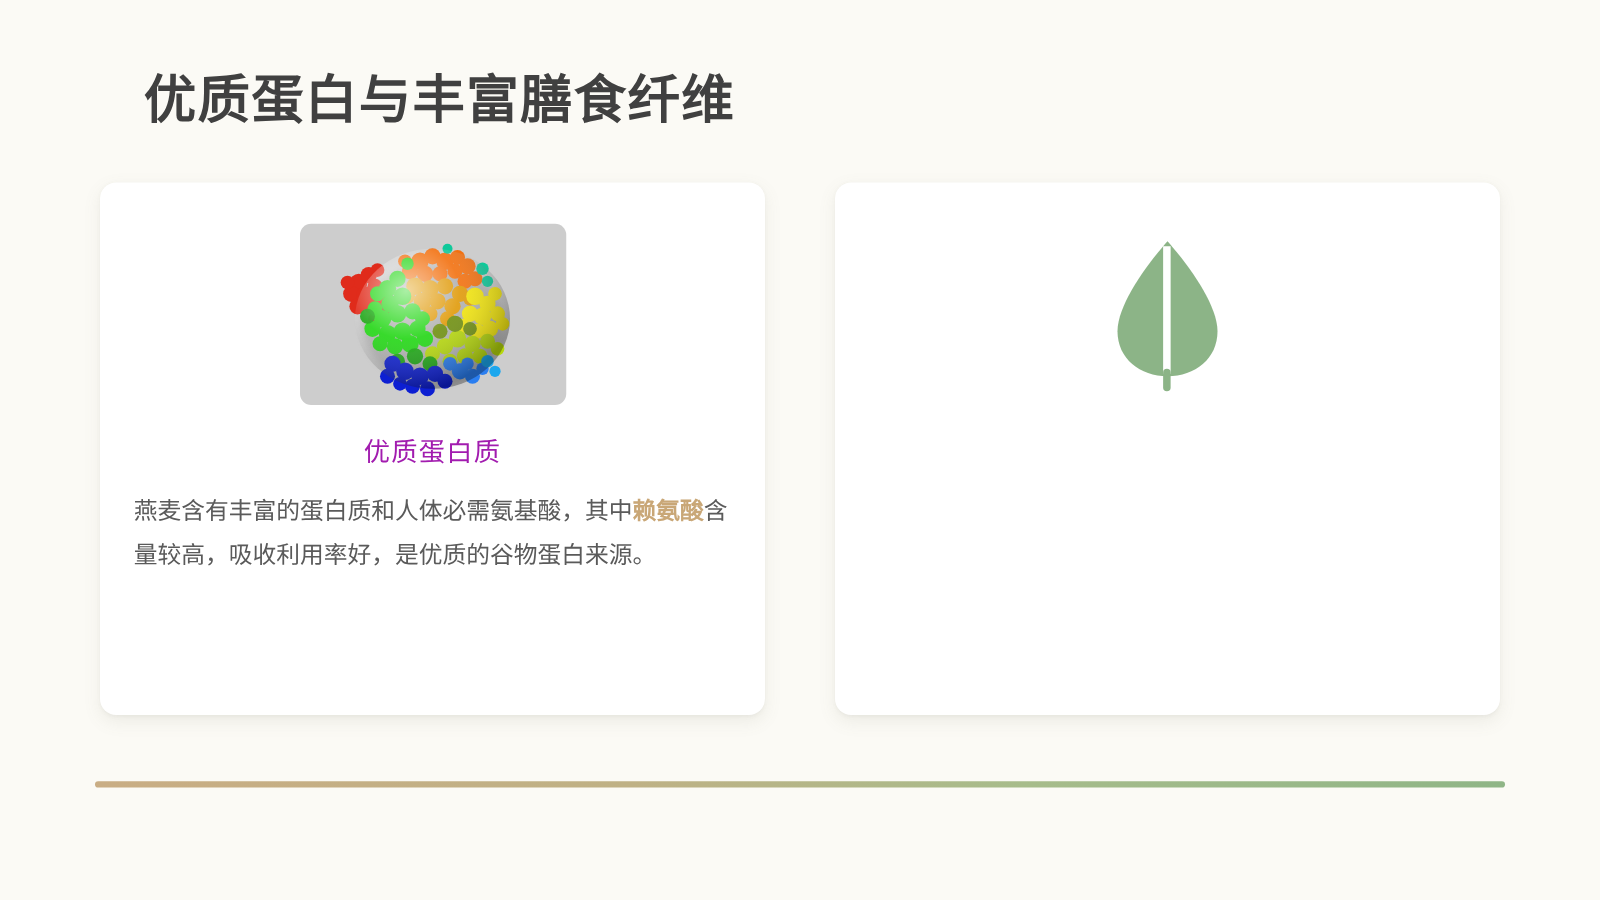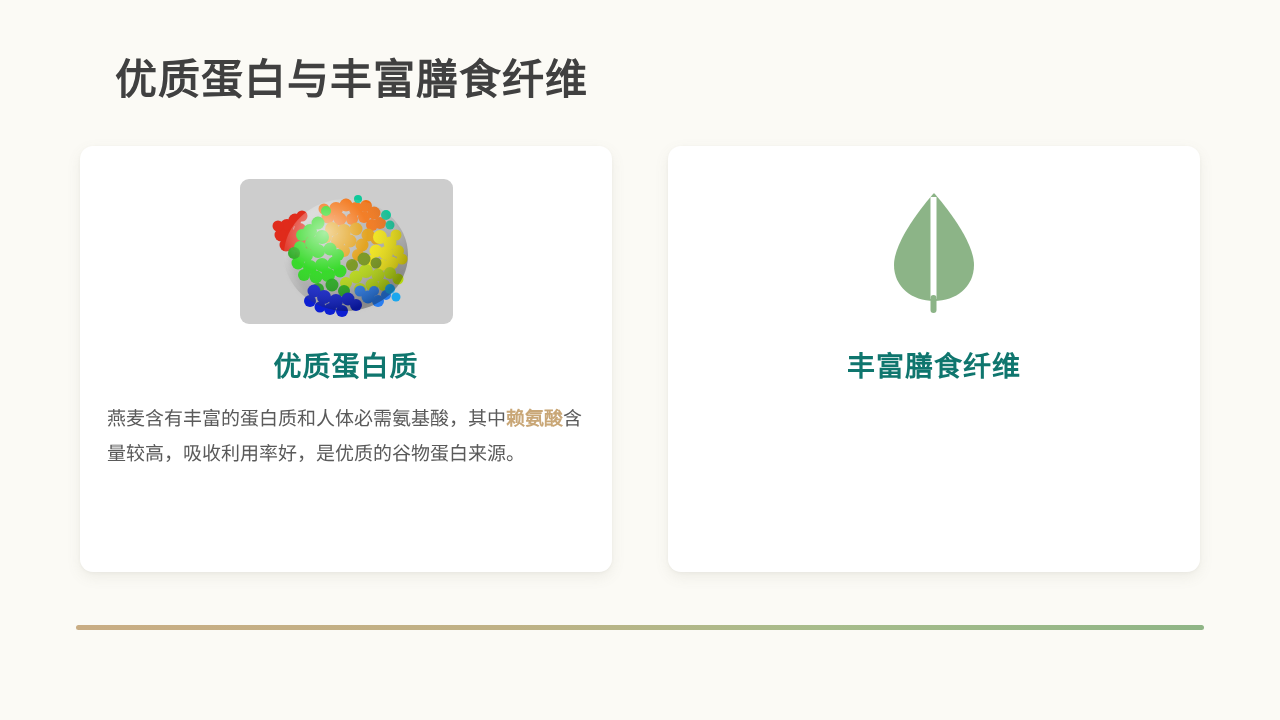--- a/index.html
+++ b/index.html
@@ -85,23 +85,23 @@
     height: 150px;
     display: flex;
     align-items: center;
     justify-content: center;
     margin-top: 2px;
   }
 
   
   .card-title {
     margin-top: 24px;
-    font-size: 28px;
-    font-weight: bold;
-    color: #0f766e;
+    font-size: 21px;
+    font-weight: normal;
+    color: #a21caf;
     text-align: center;
     letter-spacing: 1px;
     line-height: 1.2;
   }
 
   .card-body {
     margin-top: 17px;
     font-size: 19px;
     line-height: 1.85;
     color: #5a5a5a;
@@ -313,21 +313,20 @@
                    C94 100 76 114 54 114
                    C32 114 14 100 14 78
                    C14 50 54 6 54 6 Z" fill="#8cb487"></path>
 
           <rect x="50.5" y="10" width="6" height="102" fill="#ffffff"></rect>
 
           <rect x="50.5" y="108" width="6" height="18" rx="3" fill="#8cb487"></rect>
         </svg>
       </div>
 
-      <div class="card-title">丰富膳食纤维</div>
 
     </div>
 
   </div>
 
   <div class="bottom-rule"></div>
 
 </div>
 
 </body></html>

